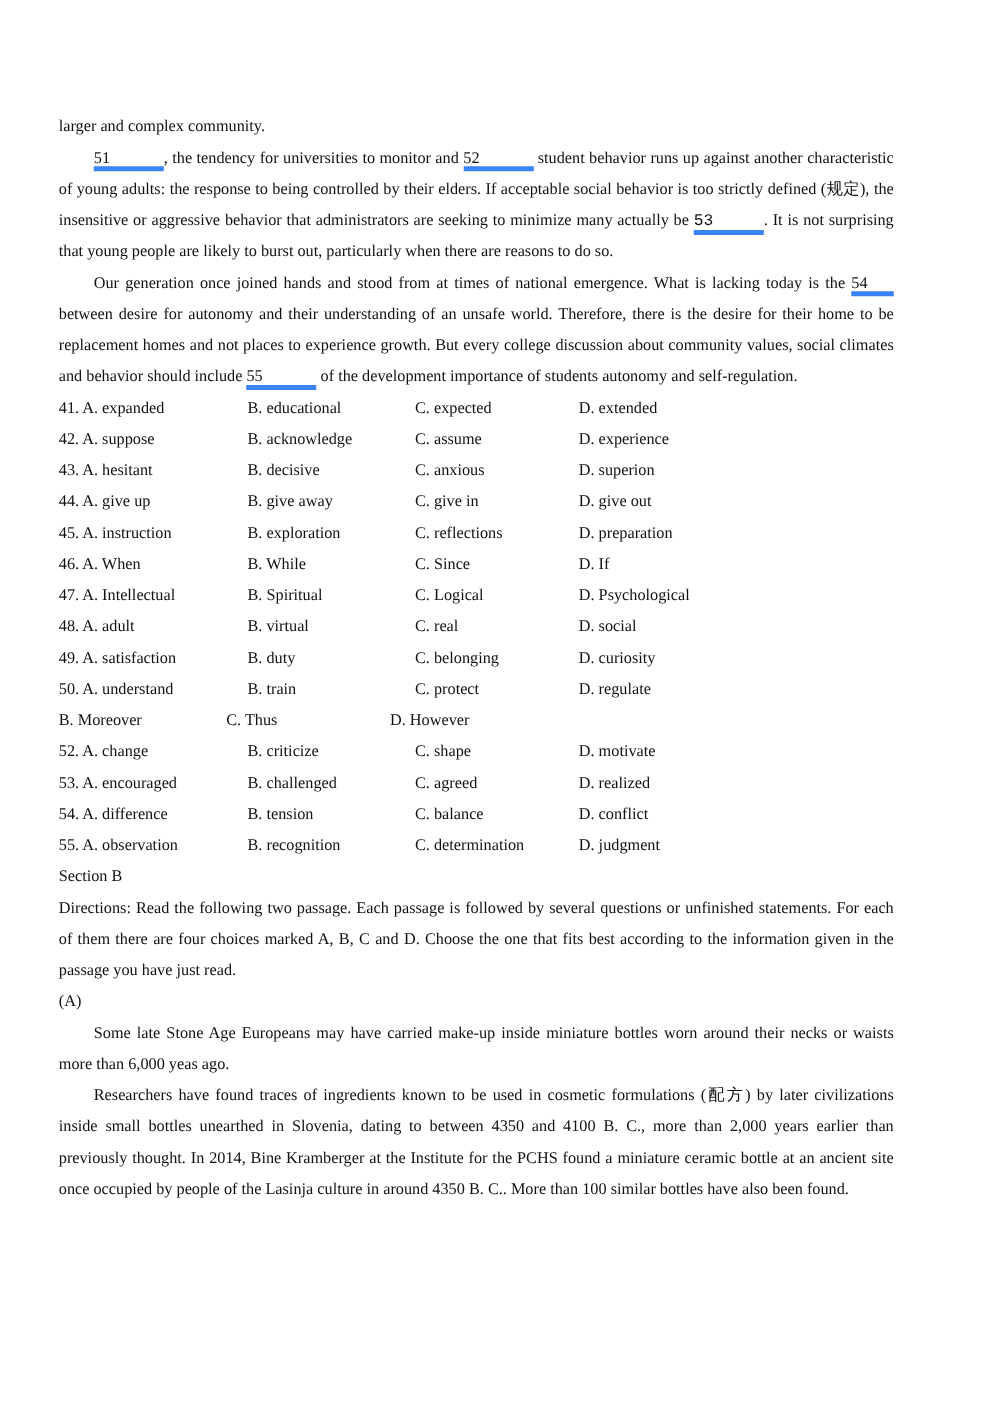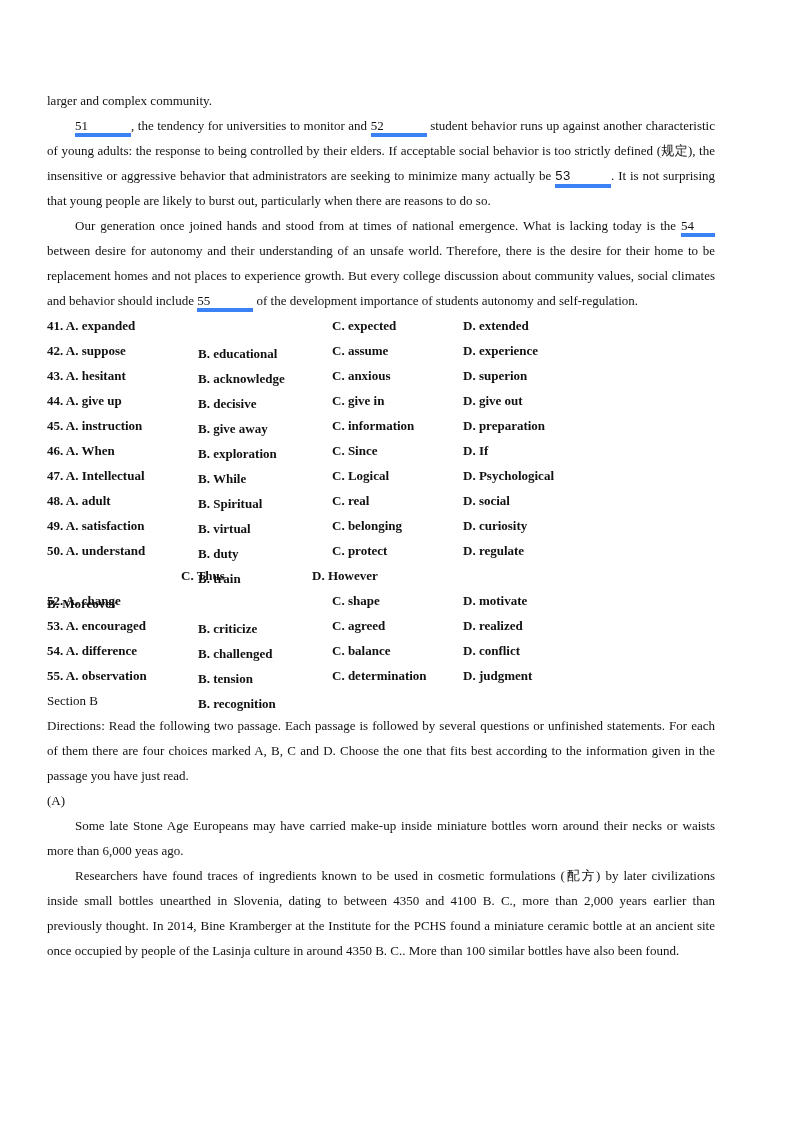--- a/index.html
+++ b/index.html
@@ -3,23 +3,23 @@
 <meta charset="utf-8">
 <style>
   html, body { margin: 0; padding: 0; background: #ffffff; }
   body { width: 794px; height: 1123px; position: relative; overflow: hidden;
          font-family: "Liberation Serif", "DejaVu Serif", serif; color: #111; }
   .page { position: absolute; left: 47px; top: 88px; width: 668px; font-size: 13px; line-height: 25px; }
   .p { margin: 0; text-align: justify; text-align-last: left; }
   .indent { text-indent: 28px; }
   .blank { display: inline-block; border-bottom: 4px solid #3b82f6; line-height: 14px; text-align: center; text-indent: 0; }
   .b51 { width: 56px; } .b52 { width: 56px; text-align: right; } .b53 { width: 56px; font-family: Liberation Mono, monospace; } .b55 { width: 56px; text-align: right; } .b54b { width: 34px; text-align: left; }
-  .opt-row { display: flex; height: 25px; font-weight: bold; }
+  .opt-row { display: flex; height: 25px; }
   .opt { white-space: nowrap; }
-  .c1 { width: 151px; } .c2 { width: 134px; margin-top: 28px; } .c3 { width: 131px; } .c4 { flex: 1; }
+  .c1 { width: 151px; } .c2 { width: 134px; } .c3 { width: 131px; } .c4 { flex: 1; }
   .center { text-align: center; }
 </style>
 </head>
 <body>
 
 <div class="page">
 
   <p class="p">larger and complex community.</p>
 
   <p class="p indent"><span class="blank b51">51</span><span>, the tendency for universities to monitor and </span><span class="blank b52">52</span><span> student behavior runs up against another characteristic of young adults: the response to being controlled by their elders. If acceptable social behavior is too strictly defined (规定), the insensitive or aggressive behavior that administrators are seeking to minimize many actually be </span><span class="blank b53">53</span><span>. It is not surprising that young people are likely to burst out, particularly when there are reasons to do so.</span></p>
@@ -47,21 +47,21 @@
       </div>
       <div class="opt-row">
         <span class="opt c1">44. A. give up</span>
         <span class="opt c2">B. give away</span>
         <span class="opt c3">C. give in</span>
         <span class="opt c4">D. give out</span>
       </div>
       <div class="opt-row">
         <span class="opt c1">45. A. instruction</span>
         <span class="opt c2">B. exploration</span>
-        <span class="opt c3">C. information</span>
+        <span class="opt c3">C. reflections</span>
         <span class="opt c4">D. preparation</span>
       </div>
       <div class="opt-row">
         <span class="opt c1">46. A. When</span>
         <span class="opt c2">B. While</span>
         <span class="opt c3">C. Since</span>
         <span class="opt c4">D. If</span>
       </div>
       <div class="opt-row">
         <span class="opt c1">47. A. Intellectual</span>

